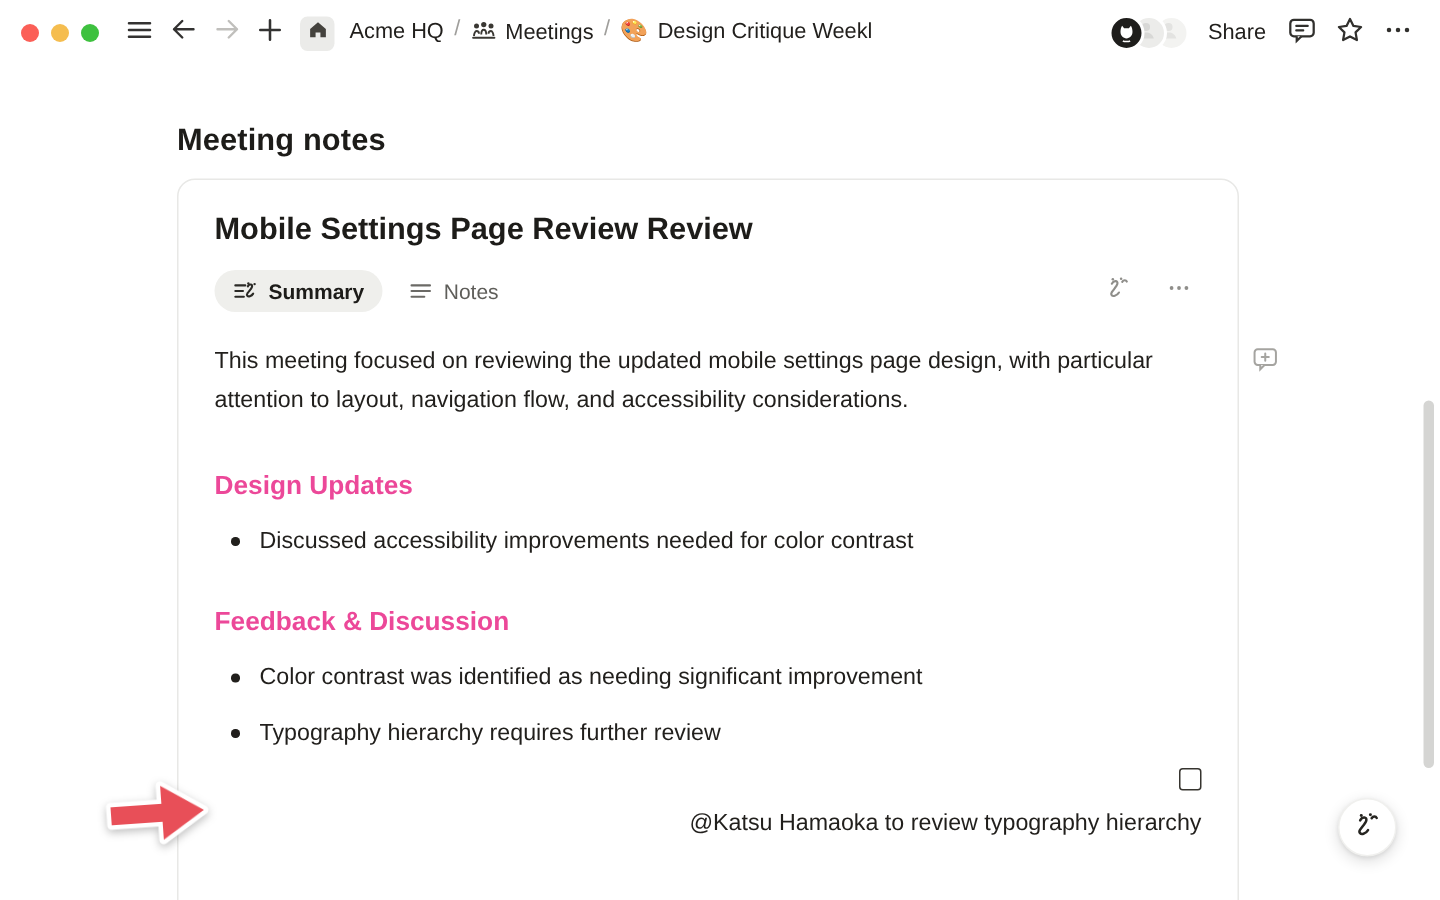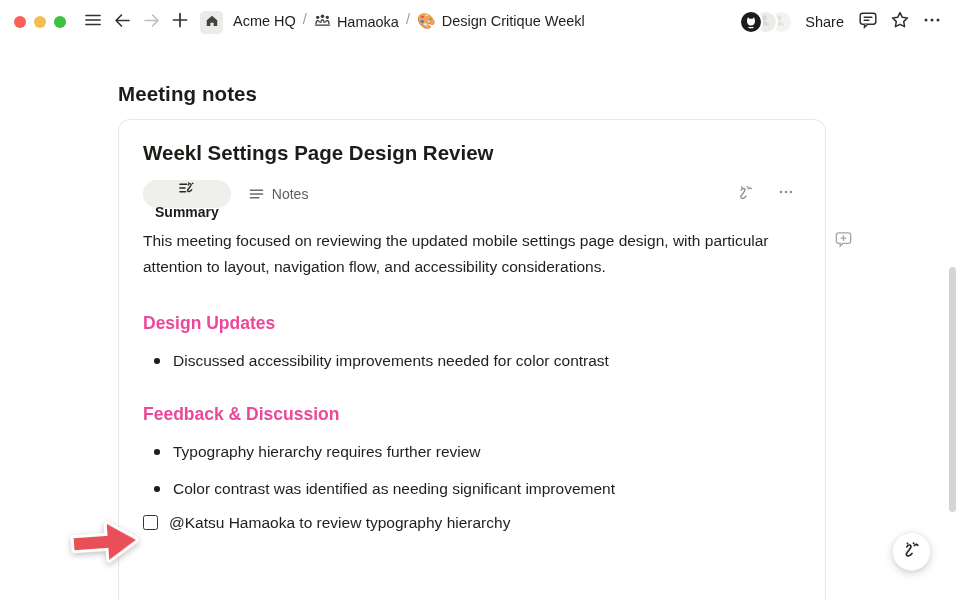--- a/index.html
+++ b/index.html
@@ -35,35 +35,35 @@
   .main { padding-left:118px; }
   .page-title { font-size:20.5px; font-weight:700; margin-top:38px; color:#1d1c19; letter-spacing:.1px; }
 
   .card { width:708px; margin-top:13px; border:1px solid #e8e8e6; border-radius:12px;
     background:#fff; padding:21px 24px 60px; min-height:520px; }
   .card-title { font-size:20.5px; font-weight:700; color:#1d1c19; }
 
   .tabrow { display:flex; align-items:center; margin-top:15px; }
   .tab { display:flex; align-items:center; gap:7px; height:28px; padding:0 8px;
     font-size:14px; color:#5f5e5a; border-radius:15px; margin-right:9px; }
-  .tab.active { background:#efefec; color:#1d1c19; font-weight:700; padding:0 12px;flex-direction:column; }
+  .tab.active { background:#efefec; color:#1d1c19; font-weight:700; padding:0 12px; }
   .tab .ticon { display:flex; }
   .tabrow-right { margin-left:auto; display:flex; align-items:center; gap:22px; color:#8f8e8a; padding-right:6px; }
 
   .intro { margin-top:20px; font-size:15.5px; line-height:26px; color:#211f1c; max-width:670px; }
 
   .h3 { font-size:17.5px; font-weight:700; color:#ec4899; margin-top:33px; }
   ul.bullets { list-style:none; margin-top:6px; }
   ul.bullets li { position:relative; padding-left:30px; font-size:15.5px; color:#211f1c;
     margin-top:16px; line-height:21px; }
   ul.bullets li::before { content:""; position:absolute; left:11px; top:8px; width:5.5px; height:5.5px;
     border-radius:50%; background:#211f1c; }
 
   .todos { margin-top:13px; }
-  .todo { display:flex; align-items:center; gap:11px; margin-top:0; margin-bottom:17px; }
+  .todo { display:flex; align-items:flex-end; gap:11px; margin-top:0; margin-bottom:17px;flex-direction:column; }
   .checkbox { width:15px; height:15px; border:1.6px solid #36342f; border-radius:2.5px; flex:0 0 auto; background:#fff; }
   .todo-label { font-size:15.5px; color:#211f1c; line-height:21px; }
 
   
   .comment-plus { position:absolute; left:834px; top:230px; color:#a5a4a0; }
   .scroll-thumb { position:absolute; right:4px; top:267px; width:7px; height:245px;
     background:#d5d5d3; border-radius:4px; }
   .ai-fab { position:absolute; right:29px; top:532px; width:39px; height:39px; border-radius:50%;
     background:#fff; border:1px solid #f0f0ee; box-shadow:0 3px 10px rgba(0,0,0,.14), 0 1px 3px rgba(0,0,0,.08);
     display:flex; align-items:center; justify-content:center; color:#262521; }
@@ -124,21 +124,21 @@
     <span class="crumb">
       <span>
         <svg width="17" height="15" viewBox="0 0 20 18" fill="#3a3833">
           <circle cx="4.2" cy="5.2" r="2"></circle>
             <circle cx="10" cy="4" r="2.1"></circle>
             <circle cx="15.8" cy="5.2" r="2"></circle>
           <path d="M2.2 13.2c0-2 1-4 2-4s2 .8 2 2.2M8 12c0-2.4 1-3.8 2-3.8s2 1.4 2 3.8M13.8 11.4c0-1.4 1-2.2 2-2.2s2 2 2 4" stroke="#3a3833" stroke-width="1.5" fill="none"></path>
           <path d="M1.5 14.5h17" stroke="#3a3833" stroke-width="1.6" stroke-linecap="round"></path>
           </svg>
       </span>
-      <span>Hamaoka</span>
+      <span>Meetings</span>
     </span>
     <span class="crumb-sep">/</span>
     <span class="crumb">
       <span class="emoji">🎨</span>
       <span>Design Critique Weekl</span>
     </span>
   </div>
 
   <div class="tb-right">
     <div class="avatars">
@@ -187,21 +187,21 @@
           </svg>
       </span>
     </div>
   </div>
 </div>
 
 <div class="main">
   <h1 class="page-title">Meeting notes</h1>
 
   <div class="card">
-    <h2 class="card-title">Weekl Settings Page Design Review</h2>
+    <h2 class="card-title">Mobile Settings Page Review Review</h2>
 
     <div class="tabrow">
       <div class="tab active">
         <span class="ticon">
           <svg width="17" height="17" viewBox="0 0 18 18" fill="none" stroke="#2b2a26" stroke-width="1.5" stroke-linecap="round">
             <path d="M2 4.5h7M2 8.5h5.4M2 12.5h6"></path>
             <path d="M10.8 5.2c1.2-2 3.4-1.6 3 .2-.3 1.3-2.2 3.2-3.3 4.8-.9 1.4.2 2.4 1.8 1.9 1-.3 1.8-1 2.3-1.8"></path>
             <circle cx="11.2" cy="3.2" r=".85" fill="#2b2a26" stroke="none"></circle>
             <circle cx="15.6" cy="3.6" r=".85" fill="#2b2a26" stroke="none"></circle>
             </svg>
@@ -238,22 +238,22 @@
 
     <p class="intro">This meeting focused on reviewing the updated mobile settings page design, with particular attention to layout, navigation flow, and accessibility considerations.</p>
 
     <h3 class="h3">Design Updates</h3>
     <ul class="bullets">
       <li>Discussed accessibility improvements needed for color contrast</li>
     </ul>
 
     <h3 class="h3">Feedback &amp; Discussion</h3>
     <ul class="bullets">
+      <li>Color contrast was identified as needing significant improvement</li>
       <li>Typography hierarchy requires further review</li>
-      <li>Color contrast was identified as needing significant improvement</li>
     </ul>
 
     <div class="todos">
       <div class="todo">
         <div class="checkbox"></div>
         <span class="todo-label">@Katsu Hamaoka to review typography hierarchy</span>
       </div>
 
     </div>
   </div>

